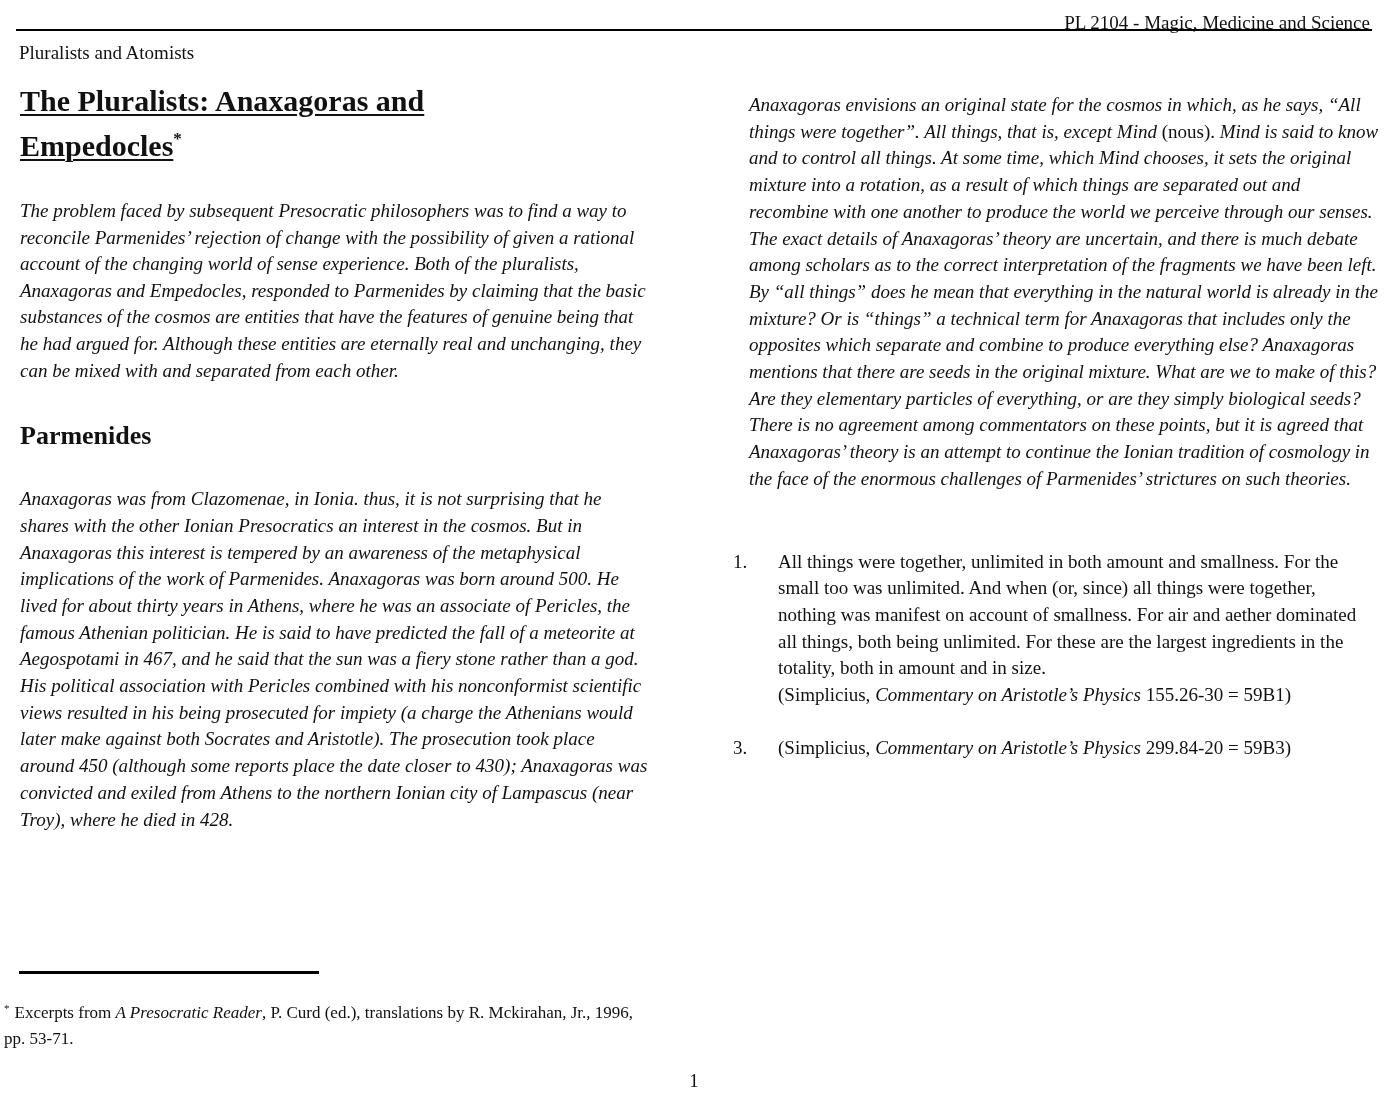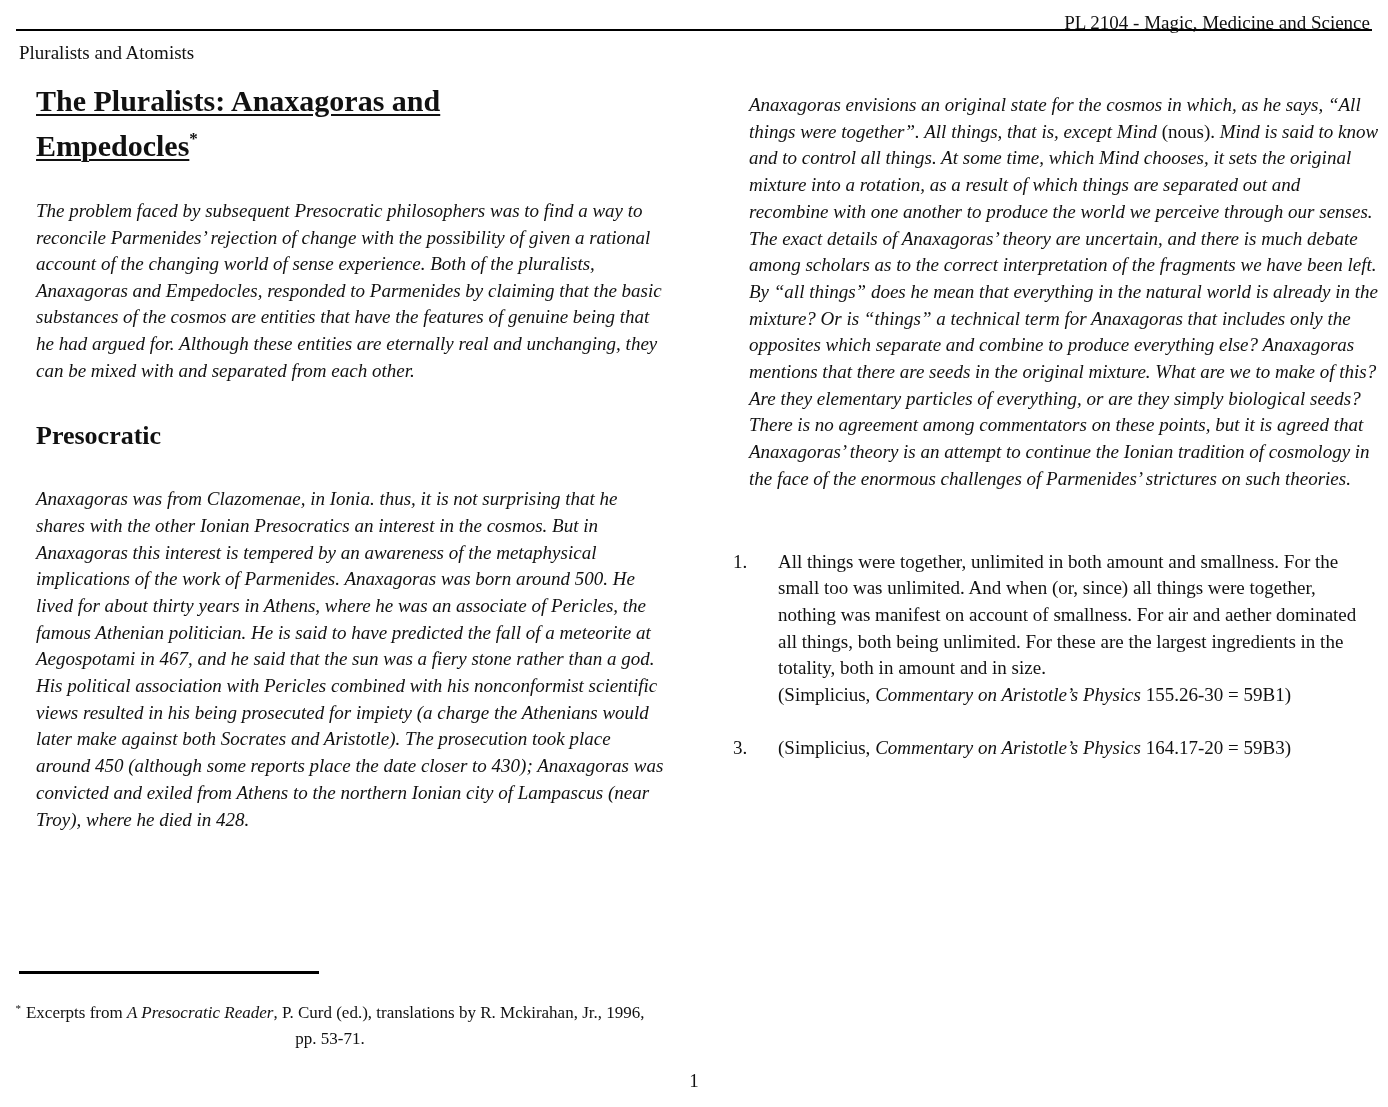--- a/index.html
+++ b/index.html
@@ -33,21 +33,20 @@
     .running-header .right {
       position: absolute;
       right: 2px;
       top: 12px;
     }
     .col-left {
       position: absolute;
       left: 20px;
       top: 78px;
       width: 640px;
-      margin-left: 16px;
     }
     .col-right {
       position: absolute;
       left: 733px;
       top: 76px;
       width: 640px;
     }
     .title {
       font-weight: bold;
       font-size: 30px;
@@ -88,26 +87,25 @@
     .footnote-rule {
       position: absolute;
       left: 19px;
       top: 971px;
       width: 300px;
       height: 3px;
       background: #000000;
     }
     .footnote {
       position: absolute;
-      left: 15px;
+      left: 4px;
       top: 1000px;
       width: 630px;
       font-size: 17px;
       line-height: 26px;
-      text-align: center;
     }
     .footnote sup {
       font-size: 11px;
       vertical-align: 6px;
       line-height: 0;
       margin-right: 5px;
     }
     .footnote i { font-style: italic; }
     .discussion {
       font-style: italic;
@@ -152,39 +150,39 @@
 </div>
 
 <div class="col-left">
   <h1 class="title">
     <span class="line">The Pluralists:  Anaxagoras and</span><br>
     <span class="line">Empedocles</span><sup>*</sup>
   </h1>
 
   <p class="intro">The problem faced by subsequent Presocratic philosophers was to find a way to reconcile Parmenides’ rejection of change with the possibility of given a rational account of the changing world of sense experience.  Both of the pluralists, Anaxagoras and Empedocles, responded to Parmenides by claiming that the basic substances of the cosmos are entities that have the features of genuine being that he had argued for.  Although these entities are eternally real and unchanging, they can be mixed with and separated from each other.</p>
 
-  <h2 class="section-heading">Presocratic</h2>
+  <h2 class="section-heading">Parmenides</h2>
 
   <p class="bio">Anaxagoras was from Clazomenae, in Ionia.  thus, it is not surprising that he shares with the other Ionian Presocratics an interest in the cosmos.  But in Anaxagoras this interest is tempered by an awareness of the metaphysical implications of the work of Parmenides.  Anaxagoras was born around 500.  He lived for about thirty years in Athens, where he was an associate of Pericles, the famous Athenian politician.  He is said to have predicted the fall of a meteorite at Aegospotami in 467, and he said that the sun was a fiery stone rather than a god.  His political association with Pericles combined with his nonconformist scientific views resulted in his being prosecuted for impiety (a charge the Athenians would later make against both Socrates and Aristotle).  The prosecution took place around 450 (although some reports place the date closer to 430); Anaxagoras was convicted and exiled from Athens to the northern Ionian city of Lampascus (near Troy), where he died in 428.</p>
 </div>
 
 <div class="footnote-rule"></div>
 <div class="footnote">
   <sup>*</sup><span>Excerpts from </span><i>A Presocratic Reader</i><span>, P. Curd (ed.), translations by R. Mckirahan, Jr., 1996, pp. 53-71.</span>
 </div>
 
 <div class="col-right">
   <p class="discussion"><span>Anaxagoras envisions an original state for the cosmos in which, as he says, “All things were together”.  All things, that is, except Mind </span><span class="upright">(nous).</span><span>  Mind is said to know and to control all things.  At some time, which Mind chooses, it sets the original mixture into a rotation, as a result of which things are separated out and recombine with one another to produce the world we perceive through our senses.  The exact details of Anaxagoras’ theory are uncertain, and there is much debate among scholars as to the correct interpretation of the fragments we have been left.  By “all things” does he mean that everything in the natural world is already in the mixture?  Or is “things” a technical term for Anaxagoras that includes only the opposites which separate and combine to produce everything else?  Anaxagoras mentions that there are seeds in the original mixture.  What are we to make of this?  Are they elementary particles of everything, or are they simply biological seeds?  There is no agreement among commentators on these points, but it is agreed that Anaxagoras’ theory is an attempt to continue the Ionian tradition of cosmology in the face of the enormous challenges of Parmenides’ strictures on such theories.</span></p>
 
   <div class="fragments">
     <div class="fragment">
       <span class="num">1.</span>
       <div>All things were together, unlimited in both amount and smallness.  For the small too was unlimited.  And when (or, since) all things were together, nothing was manifest on account of smallness.  For air and aether dominated all things, both being unlimited.  For these are the largest ingredients in the totality, both in amount and in size.</div>
       <div class="source"><span>(Simplicius, </span><i>Commentary on Aristotle’s Physics</i><span> 155.26-30 = 59B1)</span></div>
     </div>
     <div class="fragment">
       <span class="num">3.</span>
-      <div class="source"><span>(Simplicius, </span><i>Commentary on Aristotle’s Physics</i><span> 164.17-20 = 59B3)</span></div>
+      <div class="source"><span>(Simplicius, </span><i>Commentary on Aristotle’s Physics</i><span> 299.84-20 = 59B3)</span></div>
     </div>
   </div>
 </div>
 
 <div class="page-number">1</div>
 
 </body></html>

